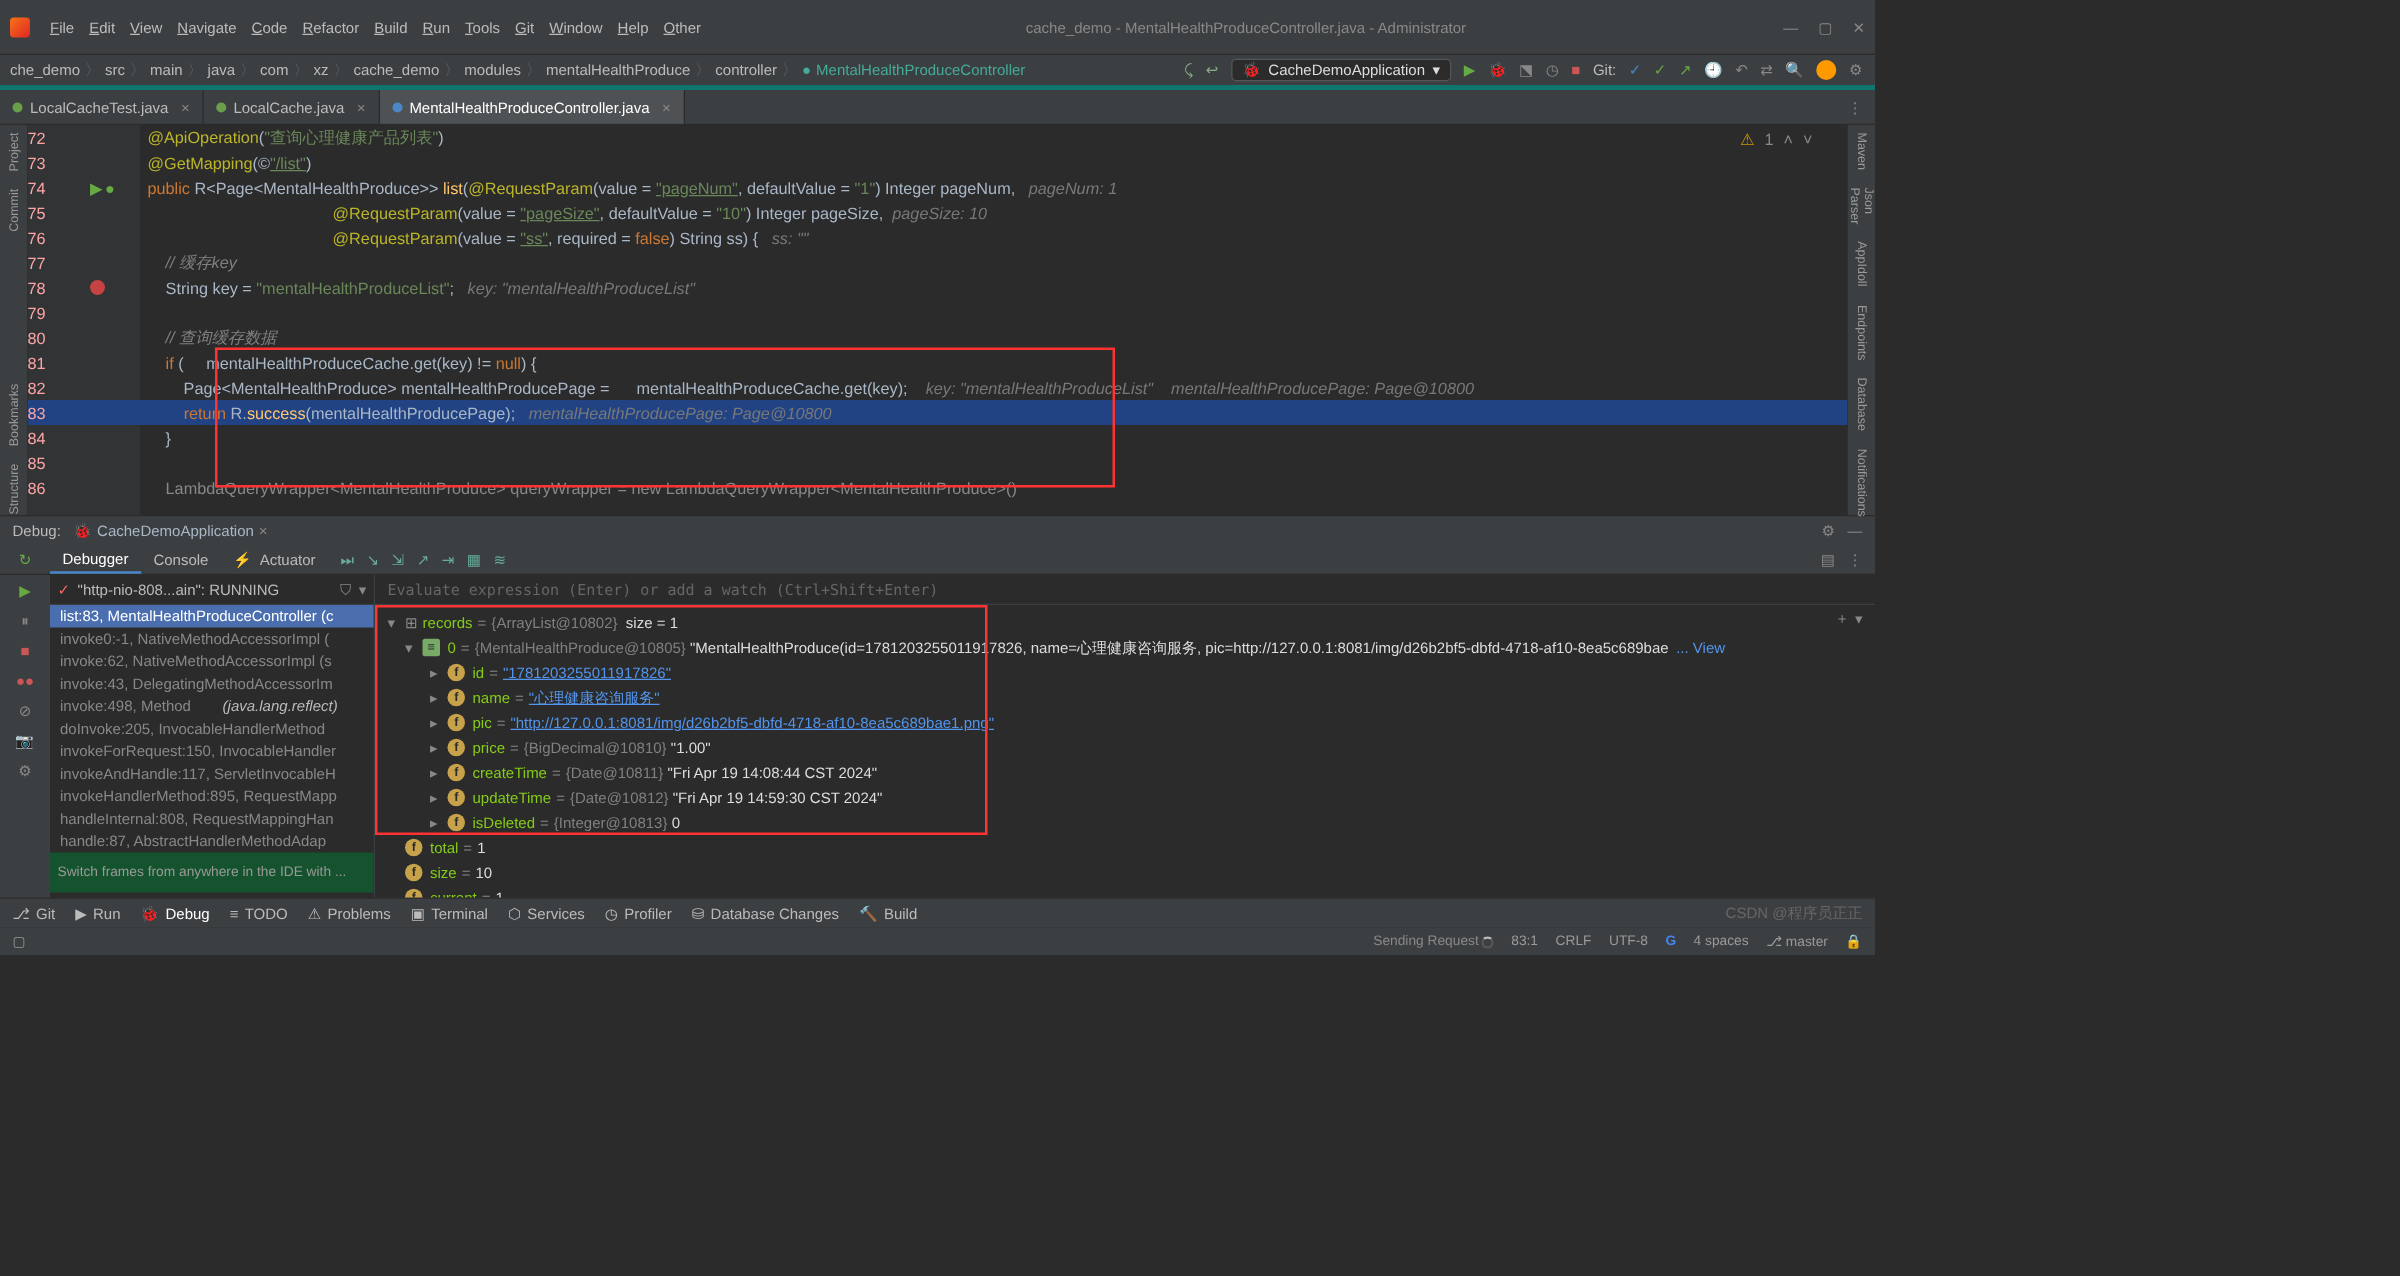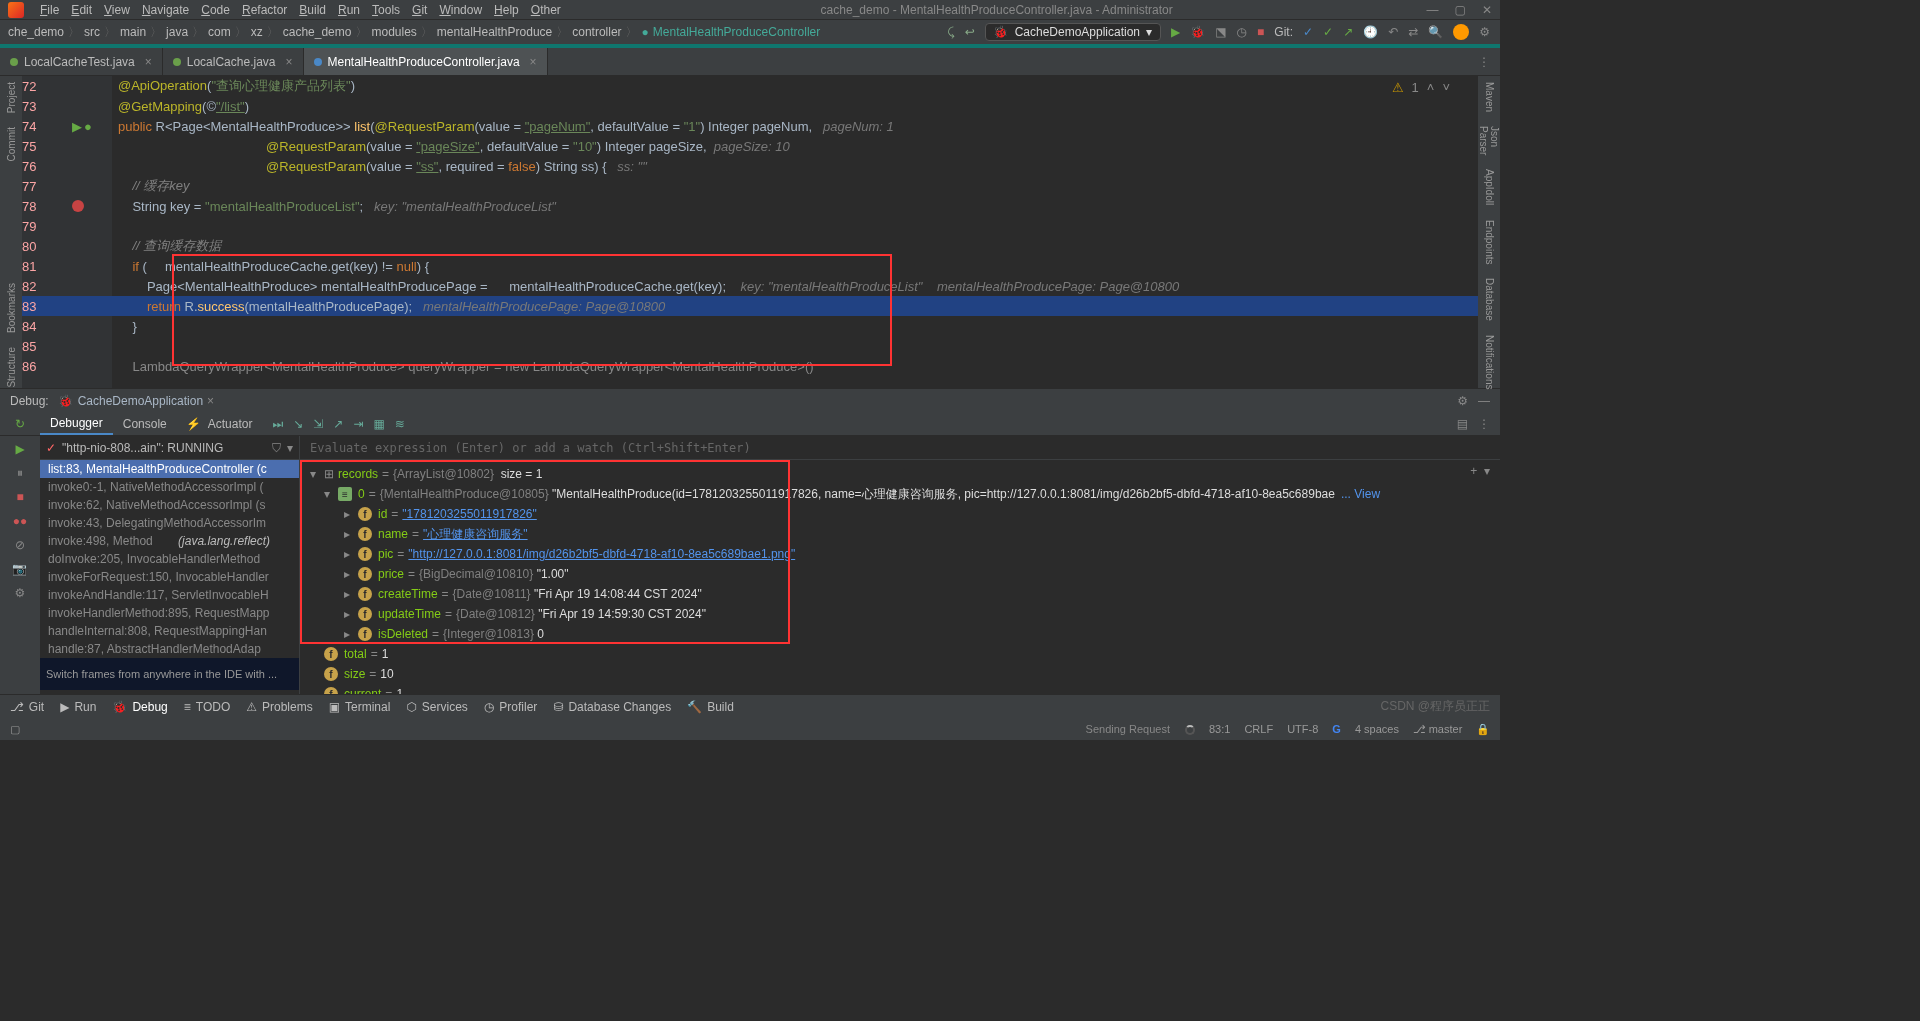--- a/index.html
+++ b/index.html
@@ -1,19 +1,19 @@
 <!DOCTYPE html>
 <html><head>
 <meta charset="utf-8">
 <style>
 * { margin: 0; padding: 0; box-sizing: border-box; font-family: "Segoe UI", Arial, sans-serif; }
 body { background: #2b2b2b; color: #a9b7c6; font-size: 12px; overflow: hidden; width: 1500px; height: 800px; }
 
 
-.menubar { height: 20px; background: #3c3f41; display: flex; align-items: center; padding: 0 8px; border-bottom: 1px solid #2b2b2b; }
+.menubar { height: 44px; background: #3c3f41; display: flex; align-items: center; padding: 0 8px; border-bottom: 1px solid #2b2b2b; }
 .menubar .logo { width: 16px; height: 16px; background: linear-gradient(135deg,#f97316,#dc2626); border-radius: 3px; margin-right: 10px; }
 .menubar .menu-item { padding: 0 6px; color: #bbb; cursor: pointer; }
 .menubar .menu-item u { text-decoration: underline; }
 .menubar .title { margin-left: auto; margin-right: auto; color: #888; }
 .menubar .win-controls { display: flex; gap: 16px; color: #888; }
 .menubar .win-controls span { cursor: pointer; }
 
 
 .toolbar { height: 28px; background: #3c3f41; display: flex; align-items: center; border-bottom: 4px solid #0f766e; }
 .breadcrumbs { display: flex; align-items: center; padding-left: 4px; flex: 0 0 auto; }
@@ -73,21 +73,21 @@
 .debug-step-icons { display: flex; gap: 10px; padding: 0 10px; color: #6a9; }
 
 .debug-body { display: flex; height: 258px; background: #2b2b2b; }
 .debug-left-tools { width: 40px; background: #3c3f41; display: flex; flex-direction: column; align-items: center; gap: 10px; padding-top: 6px; }
 .debug-frames { width: 260px; background: #2b2b2b; border-right: 1px solid #3c3f41; overflow: hidden; }
 .frames-header { height: 24px; display: flex; align-items: center; padding: 0 6px; gap: 6px; border-bottom: 1px solid #3c3f41; }
 .frames-header .check { color: #f66; }
 .frames-header .thread { color: #bbb; flex: 1; }
 .frame-row { padding: 2px 8px; color: #888; white-space: nowrap; overflow: hidden; text-overflow: ellipsis; }
 .frame-row.active { background: #4b6eaf; color: #fff; }
-.frames-footer { height: 22px; background: #0f172a; color: #999; padding: 16px 6px; display: flex; align-items: center; font-size: 11px; }
+.frames-footer { height: 22px; background: #14532d; color: #999; padding: 16px 6px; display: flex; align-items: center; font-size: 11px; }
 
 .debug-vars { flex: 1; position: relative; overflow: hidden; }
 .vars-hint { height: 24px; display: flex; align-items: center; padding-left: 10px; color: #666; font-family: monospace; border-bottom: 1px solid #3c3f41; }
 .vars-tree { padding: 4px 0; font-family: "Segoe UI", Arial, sans-serif; font-size: 12px; }
 .var-row { display: flex; align-items: center; height: 20px; padding-left: 10px; }
 .var-row .arrow { width: 14px; color: #888; }
 .var-row .icon-f { width: 14px; height: 14px; border-radius: 50%; background: #c7a24a; color: #2b2b2b; font-size: 10px; display: flex; align-items: center; justify-content: center; margin-right: 6px; font-weight: bold; }
 .var-row .icon-e { width: 14px; height: 14px; border-radius: 2px; background: #7a6; color: #2b2b2b; font-size: 10px; display: flex; align-items: center; justify-content: center; margin-right: 6px; font-weight: bold; }
 .var-name { color: #84cc16; }
 .var-eq { color: #888; margin: 0 4px; }
@@ -99,21 +99,21 @@
 .indent-2 { padding-left: 44px; }
 .red-box2 { position: absolute; border: 2px solid #f33; pointer-events: none; }
 
 
 .toolwin-bar { height: 24px; background: #3c3f41; display: flex; align-items: center; gap: 16px; padding: 0 10px; border-top: 1px solid #2b2b2b; }
 .toolwin-item { display: flex; align-items: center; gap: 5px; color: #bbb; }
 .toolwin-item.active { color: #fff; }
 .status-bar { height: 22px; background: #3c3f41; display: flex; align-items: center; padding: 0 10px; font-size: 11px; color: #999; }
 .status-bar .left-icon { margin-right: 10px; }
 .status-bar .right { margin-left: auto; display: flex; gap: 14px; align-items: center; }
-.sending { color: #888; display: flex; align-items: flex-end; gap: 15px;}
+.sending { color: #888; display: flex; align-items: flex-end; gap: 2px;}
 .spinner { width: 10px; height: 10px; border: 2px solid #555; border-top-color: #bbb; border-radius: 50%; }
 
 .dim { color:#888; }
 </style>
 </head>
 <body>
 
 <div class="menubar">
   <div class="logo"></div>
   <div id="menus" style="display:flex;">

